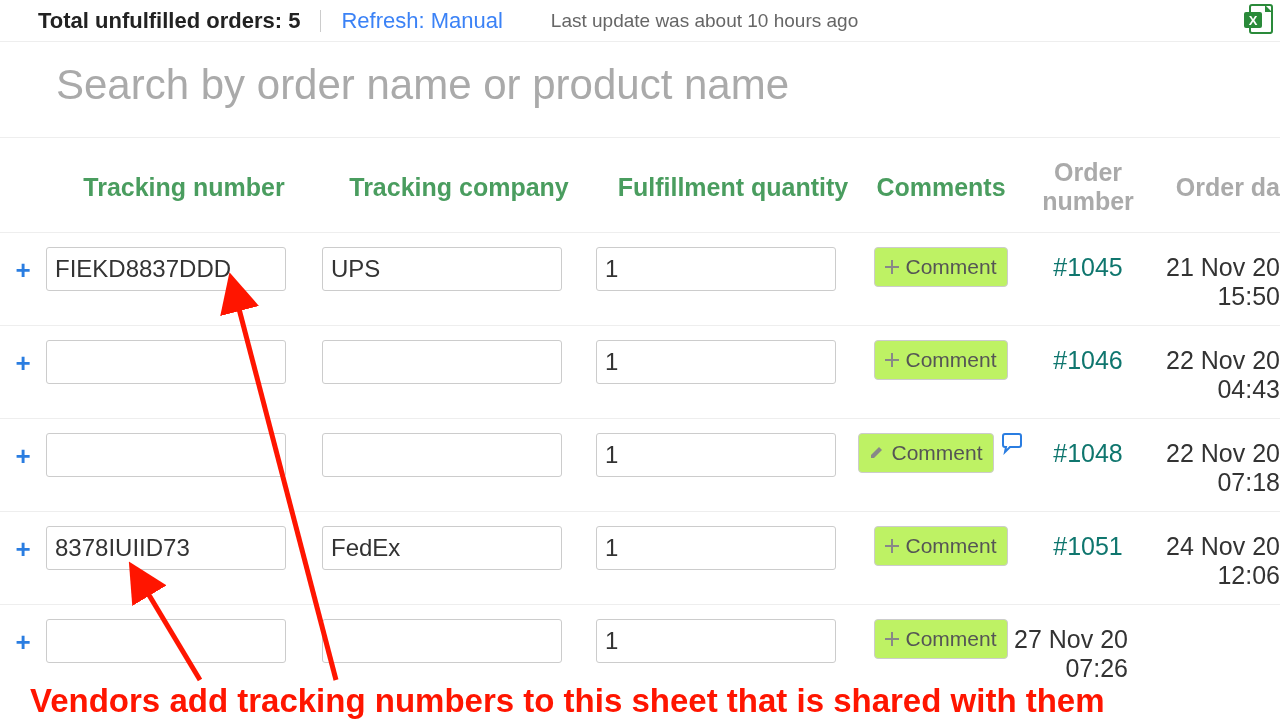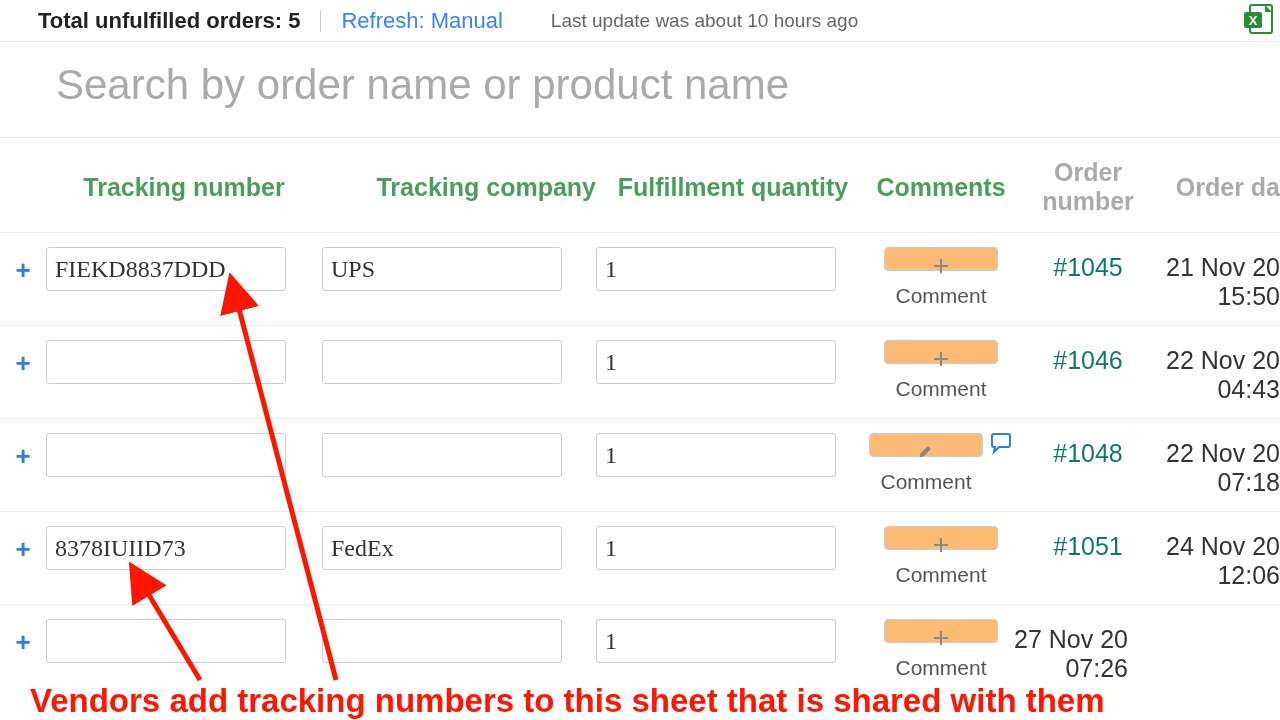--- a/index.html
+++ b/index.html
@@ -67,21 +67,21 @@
   }
   .header-row {
     display: flex;
     align-items: center;
     padding: 20px 0 16px 0;
     font-size: 25px;
     font-weight: 600;
   }
   .col-expand { width: 46px; flex-shrink: 0; }
   .col-tracking { width: 276px; flex-shrink:0; text-align:center;}
-  .col-company { width: 274px; flex-shrink:0; text-align:right;}
+  .col-company { width: 274px; flex-shrink:0; text-align:center;}
   .col-qty { width: 274px; flex-shrink:0; text-align:center;}
   .col-comments { width: 142px; flex-shrink:0; text-align:center;}
   .col-order { width: 152px; flex-shrink:0; text-align:center;}
   .col-date { width: 116px; flex-shrink:0; text-align:right; white-space: nowrap; overflow:hidden;}
   .hdr-green { color: #4a9d5f; }
   .hdr-grey { color: #aaa; }
   .data-row {
     display: flex;
     align-items: flex-start;
     padding: 14px 0 14px 0;
@@ -104,42 +104,40 @@
   }
   .cell-input {
     width: 240px;
     height: 44px;
     border: 1px solid #ccc;
     border-radius: 3px;
     font-size: 24px;
     padding: 4px 8px;
     color: #333;
     outline: none;
-    font-family: Liberation Serif, serif;
   }
   .cell-tracking { width:276px; }
   .cell-company { width:274px; }
   .cell-qty { width:274px; }
   .cell-comments { width:142px; display:flex; align-items:flex-start; justify-content:center; gap:6px; padding-top:0px;}
   .cell-order { width:152px; text-align:center; padding-top:6px; color:#0f766e; font-size:25px;}
   .cell-date { width:116px; text-align:right; padding-top:6px; color:#333; font-size:25px; white-space:nowrap; overflow:hidden;}
   .cell-date .line2 { display:block; }
   .comment-btn {
-    background: #fdba74;
+    background: #bef264;
     border: 1px solid #ccc;
     border-radius: 4px;
     padding: 6px 10px;
     font-size: 21px;
     color: #555;
     cursor: pointer;
     display:flex;
     align-items:center;
     gap:6px;
-    height: 24px;
-    flex-direction: column;
+    height: 40px;
   }
   .bubble-icon { color:#2a7de1; font-size:24px; }
   .annotation {
     position: absolute;
     color: #ff1500;
     font-size: 33px;
     font-weight: 700;
     left: 30px;
     bottom: 0px;
     white-space: nowrap;

